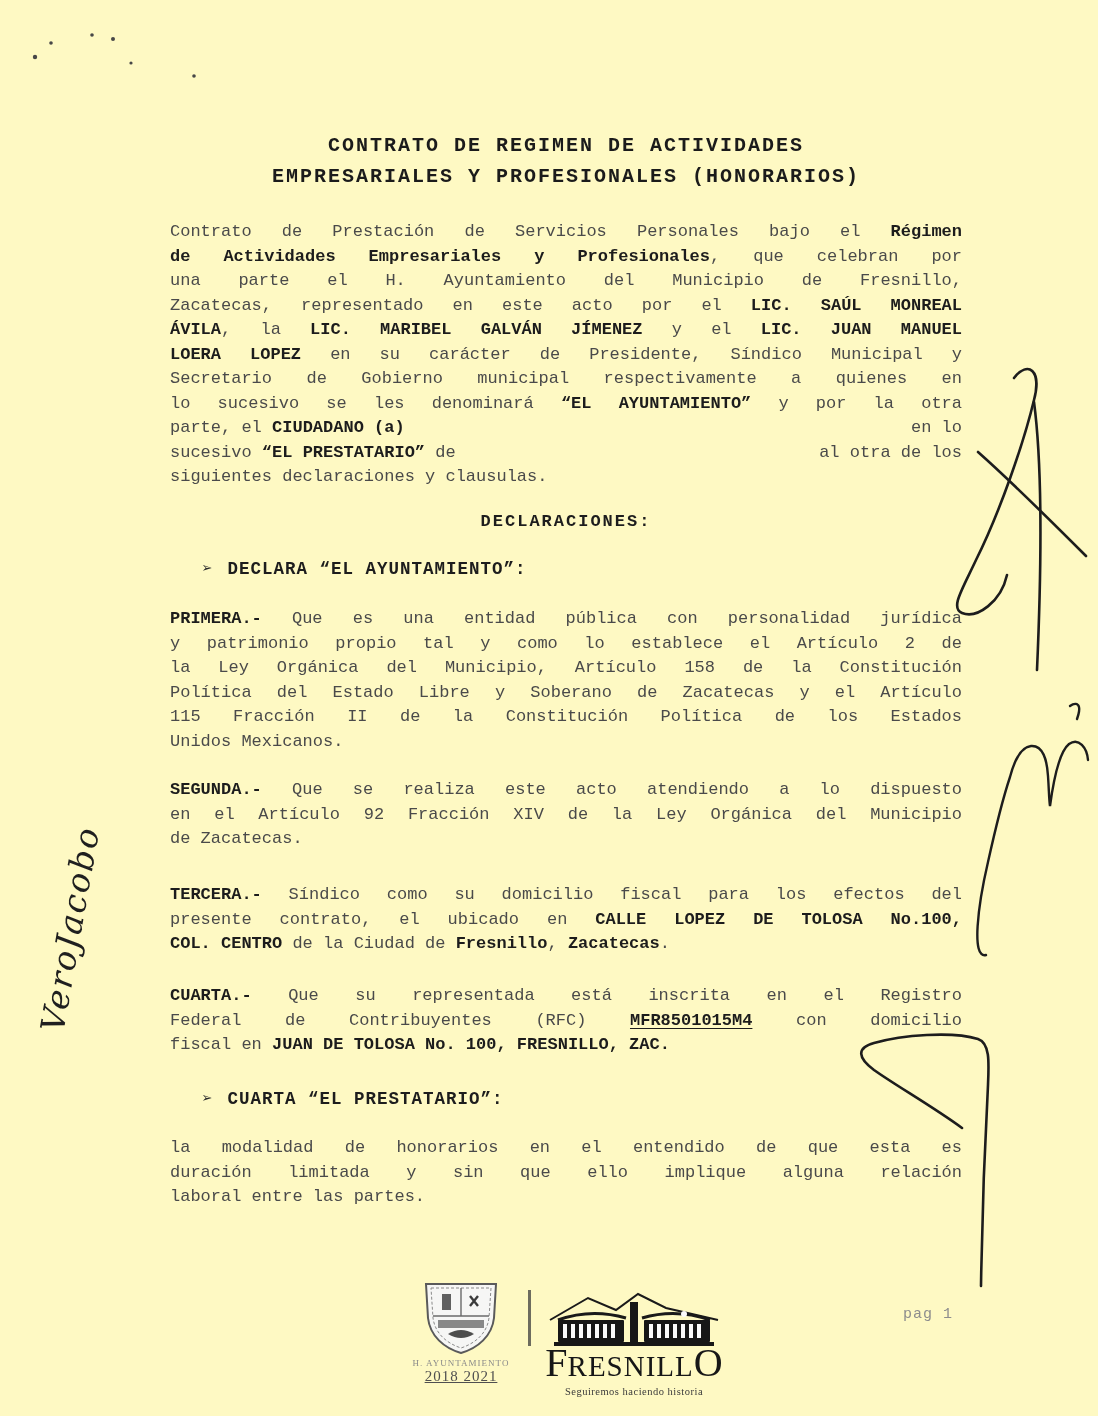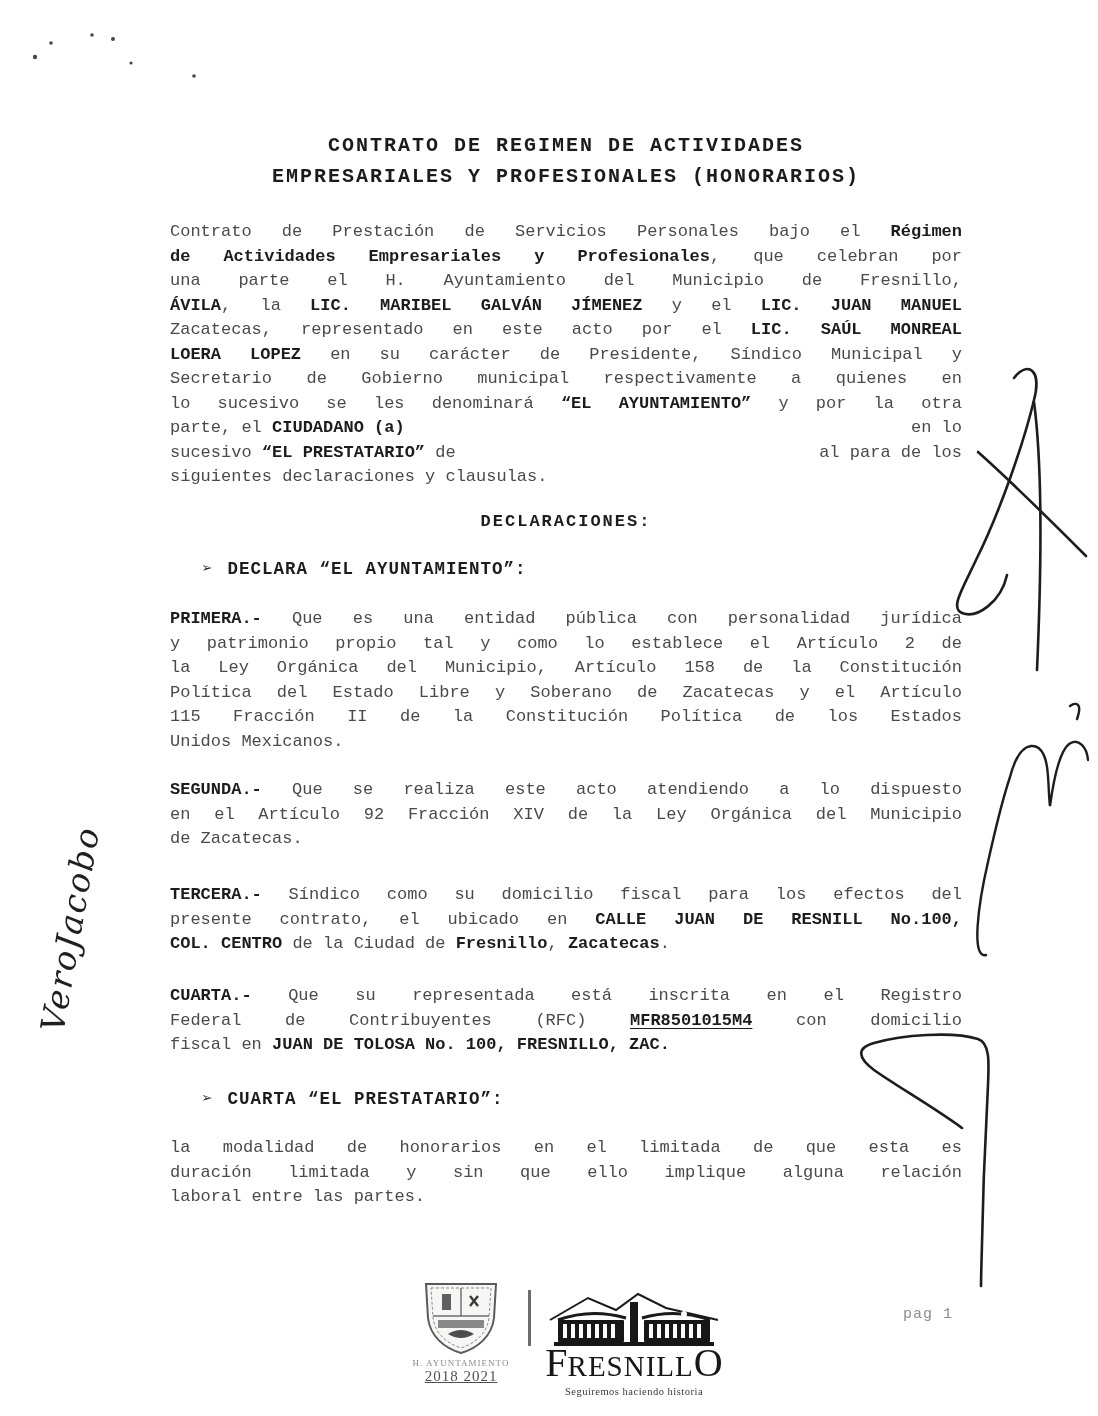--- a/index.html
+++ b/index.html
@@ -1,20 +1,20 @@
 <!DOCTYPE html>
 <html><head>
 <meta charset="utf-8">
 <style>
   html,body { margin:0; padding:0; background:#e8e8e8; }
   .page {
     position:relative;
     width:1098px; height:1416px;
     margin:0 auto;
-    background:#ffffff;
+    background:#fef9c3;
     overflow:hidden;
     font-family:"Liberation Mono","DejaVu Sans Mono",monospace;
     color:#4a4a4a;
   }
   .abs { position:absolute; }
 
   
   .doc-title {
     left:170px; top:130px; width:792px;
     text-align:center;
@@ -75,37 +75,37 @@
 
   <div class="abs doc-title">
     <div>CONTRATO DE REGIMEN DE ACTIVIDADES</div>
     <div>EMPRESARIALES Y PROFESIONALES (HONORARIOS)</div>
   </div>
 
   <div class="abs para" style="top:220px">
       <div class="tline"><span class="">Contrato de Prestación de Servicios Personales bajo el </span><span class="b">Régimen</span></div>
       <div class="tline"><span class="b">de Actividades Empresariales y Profesionales</span><span class="">, que celebran por</span></div>
       <div class="tline"><span class="">una parte el H. Ayuntamiento del Municipio de Fresnillo,</span></div>
+      <div class="tline"><span class="">Zacatecas, representado en este acto por el </span><span class="b">LIC. SAÚL MONREAL</span></div>
       <div class="tline"><span class="b">ÁVILA</span><span class="">, la </span><span class="b">LIC. MARIBEL GALVÁN JÍMENEZ</span><span class=""> y el </span><span class="b">LIC. JUAN MANUEL</span></div>
-      <div class="tline"><span class="">Zacatecas, representado en este acto por el </span><span class="b">LIC. SAÚL MONREAL</span></div>
       <div class="tline"><span class="b">LOERA LOPEZ</span><span class=""> en su carácter de Presidente, Síndico Municipal y</span></div>
       <div class="tline"><span class="">Secretario de Gobierno municipal respectivamente a quienes en</span></div>
       <div class="tline"><span class="">lo sucesivo se les denominará </span><span class="b">“EL AYUNTAMIENTO”</span><span class=""> y por la otra</span></div>
       <div class="tline nj fx">
         <span class="">parte, el&nbsp;</span>
         <span class="b">CIUDADANO (a)</span>
         <span class="spacer"></span>
         <span class="">en lo</span>
       </div>
       <div class="tline nj fx">
         <span class="">sucesivo&nbsp;</span>
         <span class="b">“EL PRESTATARIO”</span>
         <span class="">&nbsp;de</span>
         <span class="spacer"></span>
-        <span class="">al para de los</span>
+        <span class="">al otra de los</span>
       </div>
       <div class="tline nj"><span class="">siguientes declaraciones y clausulas.</span></div>
     </div>
 
   <div class="abs center-head" style="top:512px">DECLARACIONES:</div>
 
   <div class="abs declara-head" style="top:558px">
     <span class="bullet">➢</span><span>DECLARA “EL AYUNTAMIENTO”:</span>
   </div>
 
@@ -117,35 +117,35 @@
       <div class="tline"><span class="">115 Fracción II de la Constitución Política de los Estados</span></div>
       <div class="tline nj"><span class="">Unidos Mexicanos.</span></div>
     </div>
   <div class="abs para" style="top:778px">
       <div class="tline"><span class="b">SEGUNDA.-</span><span class=""> Que se realiza este acto atendiendo a lo dispuesto</span></div>
       <div class="tline"><span class="">en el Artículo 92 Fracción XIV de la Ley Orgánica del Municipio</span></div>
       <div class="tline nj"><span class="">de Zacatecas.</span></div>
     </div>
   <div class="abs para" style="top:883px">
       <div class="tline"><span class="b">TERCERA.-</span><span class=""> Síndico como su domicilio fiscal para los efectos del</span></div>
-      <div class="tline"><span class="">presente contrato, el ubicado en </span><span class="b">CALLE JUAN DE RESNILL No.100,</span></div>
+      <div class="tline"><span class="">presente contrato, el ubicado en </span><span class="b">CALLE LOPEZ DE TOLOSA No.100,</span></div>
       <div class="tline nj"><span class="b">COL. CENTRO</span><span class=""> de la Ciudad de </span><span class="b">Fresnillo</span><span class="">, </span><span class="b">Zacatecas</span><span class="">.</span></div>
     </div>
   <div class="abs para" style="top:984px">
       <div class="tline"><span class="b">CUARTA.-</span><span class=""> Que su representada está inscrita en el Registro</span></div>
       <div class="tline"><span class="">Federal de Contribuyentes (RFC) </span><span class="b u">MFR8501015M4</span><span class=""> con domicilio</span></div>
       <div class="tline nj"><span class="">fiscal en </span><span class="b">JUAN DE TOLOSA No. 100, FRESNILLO, ZAC.</span></div>
     </div>
 
   <div class="abs declara-head" style="top:1088px">
     <span class="bullet">➢</span><span>CUARTA “EL PRESTATARIO”:</span>
   </div>
 
   <div class="abs para" style="top:1136px">
-      <div class="tline"><span class="">la modalidad de honorarios en el limitada de que esta es</span></div>
+      <div class="tline"><span class="">la modalidad de honorarios en el entendido de que esta es</span></div>
       <div class="tline"><span class="">duración limitada y sin que ello implique alguna relación</span></div>
       <div class="tline nj"><span class="">laboral entre las partes.</span></div>
     </div>
 
   <div class="abs vsign">VeroJacobo</div>
 
   <svg class="abs ink" viewBox="0 0 1098 1416">
 
     <g fill="#474747">
       <circle cx="35" cy="57" r="2.2"></circle>

